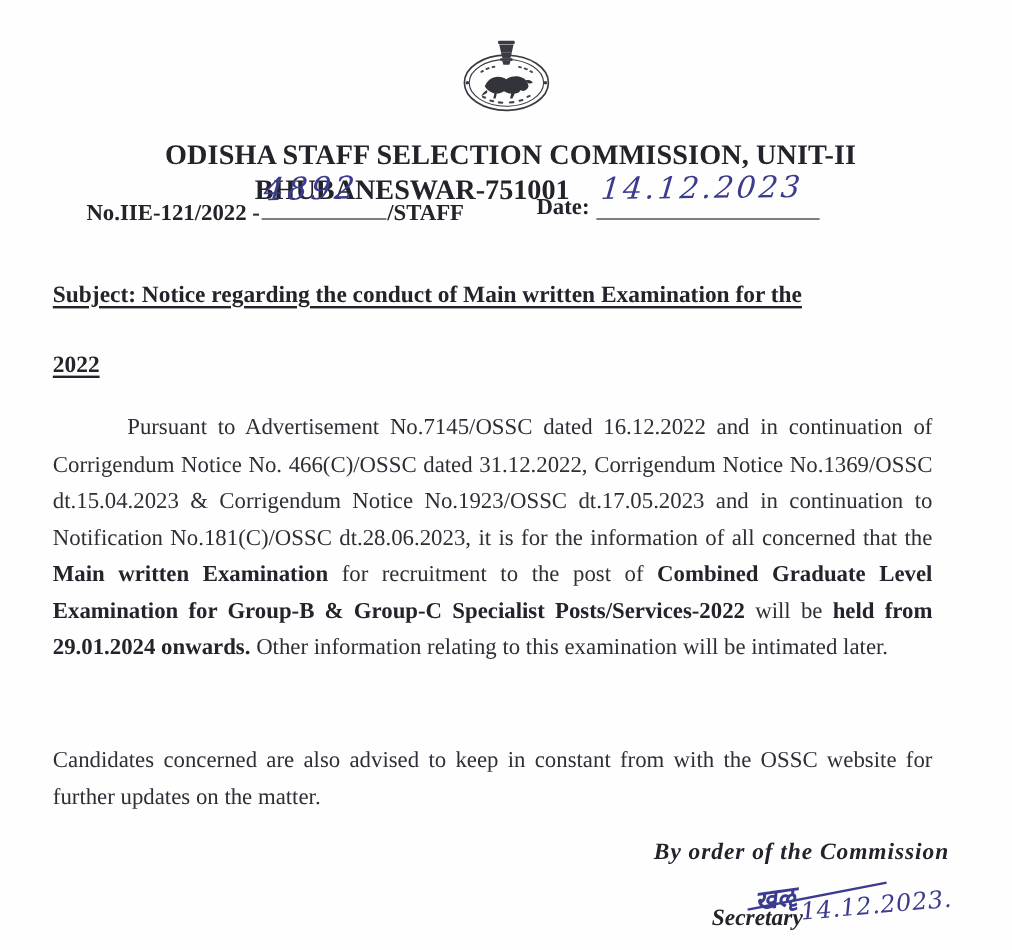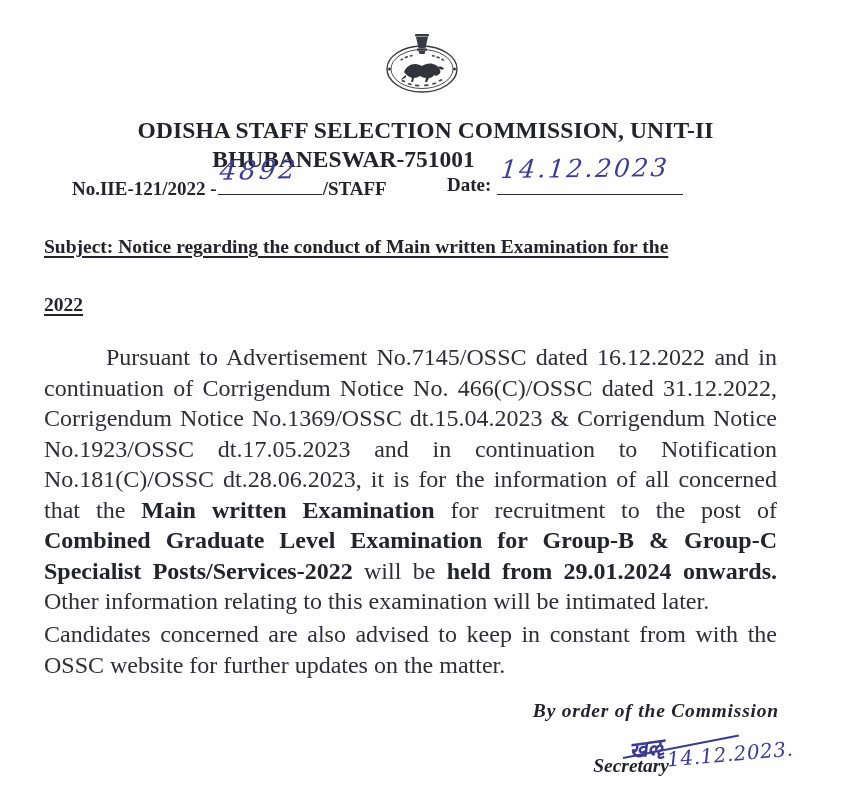--- a/index.html
+++ b/index.html
@@ -58,21 +58,21 @@
     width: 687px;
     text-align: center;
     font-size: 23.5px;
     font-weight: bold;
     color: #23232b;
   }
 
   
   .refrow {
     position: absolute;
-    top: 174px;
+    top: 162px;
     left: 0;
     width: 843px;
     height: 32px;
     font-size: 19px;
     font-weight: bold;
     color: #23232b;
     text-decoration: underline;
   }
   .ref-no {
     position: absolute;
@@ -140,34 +140,34 @@
     text-decoration: underline;
     text-decoration-thickness: 1.6px;
     text-underline-offset: 3px;
   }
 
   
   .body-p {
     position: absolute;
     left: 44px;
     width: 733px;
-    font-size: 24px;
+    font-size: 19px;
     line-height: 30.5px;
     text-align: justify;
     text-align-last: left;
     color: #2e2e36;
   }
   #para1 { top: 342px; text-indent: 62px; }
   #para2 { top: 619px; }
   .body-p b { font-weight: bold; color: #23232b; }
 
   
   .byorder {
     position: absolute;
-    right: 64px;
+    right: 52px;
     top: 700px;
     font-size: 19.5px;
     font-style: italic;
     font-weight: bold;
     letter-spacing: .8px;
     color: #23232b;
   }
   .secretary-wrap {
     position: absolute;
     right: 174px;

